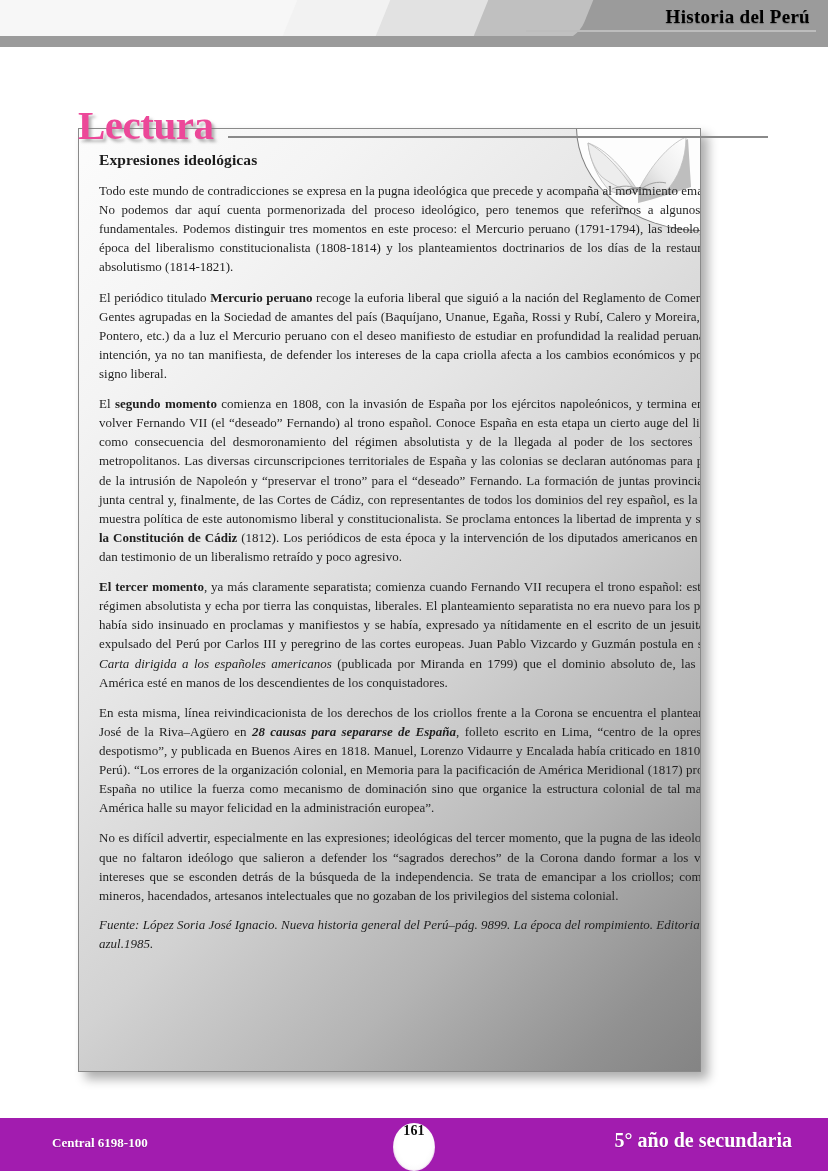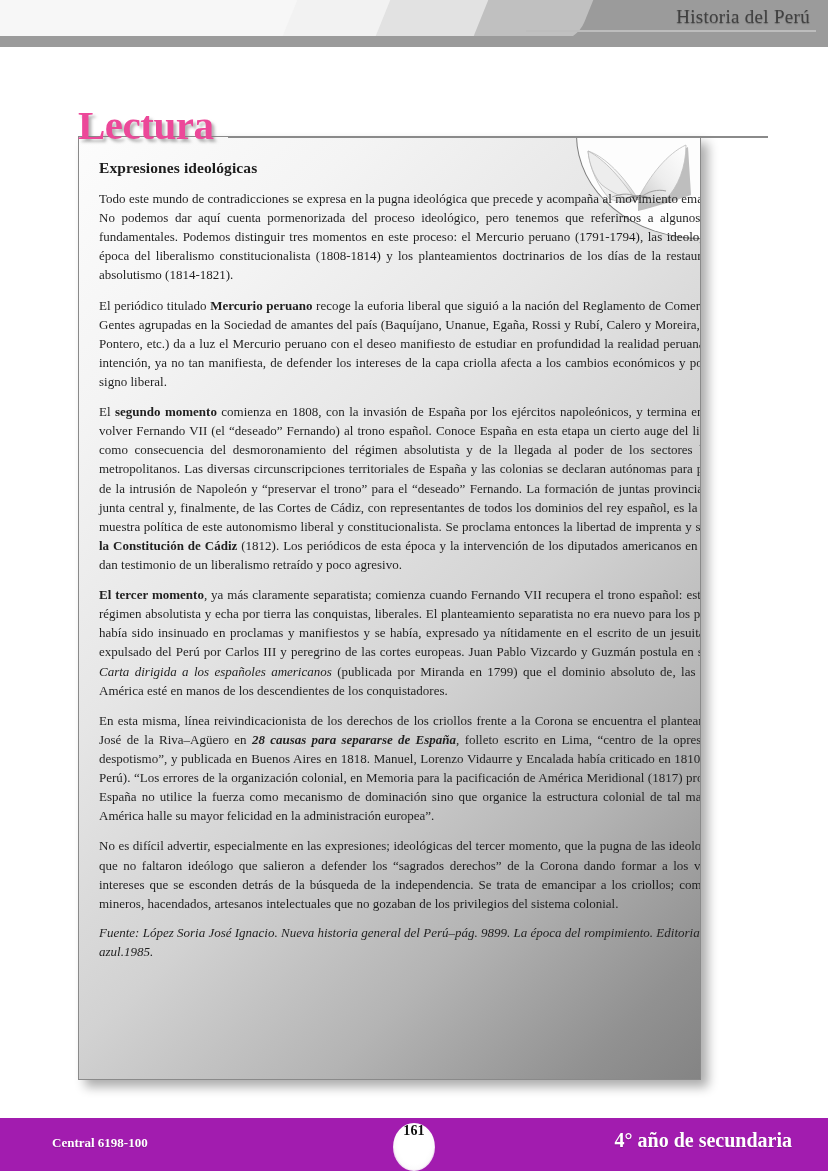--- a/index.html
+++ b/index.html
@@ -53,23 +53,23 @@
   .hdr-band-3 {
     left: 481px;
     width: 105px;
     background: #c0c0c0;
     border-bottom-right-radius: 20px;
   }
   #header-title {
     position: absolute;
     right: 18px;
     top: 6px;
-    color: #404040;
+    color: #000000;
     font-size: 19px;
-    font-weight: normal;
+    font-weight: bold;
     letter-spacing: 0.3px;
     text-shadow: 0 1px 1px rgba(0,0,0,0.25);
   }
   #header-underline {
     position: absolute;
     right: 12px;
     bottom: 4px;
     width: 290px;
     height: 2px;
     background: #bdbdbd;
@@ -101,21 +101,21 @@
     width: 540px;
     height: 2px;
     background: #8a8a8a;
     z-index: 5;
   }
 
   
   #content-box {
     position: absolute;
     left: 78px;
-    top: 136px;
+    top: 128px;
     width: 623px;
     height: 944px;
     border: 1px solid #8a8a8a;
     box-sizing: border-box;
     background: linear-gradient(135deg,
         #fcfcfc 0%,
         #f4f4f4 18%,
         #e6e6e6 38%,
         #d2d2d2 58%,
         #b4b4b4 76%,
@@ -297,14 +297,14 @@
 
     <p class="source">Fuente: López Soria José Ignacio. Nueva historia general del Perú–pág. 9899. La época del rompimiento. Editorial mosca azul.1985.</p>
   </div>
 </div>
 
 <div id="footer">
   <div id="footer-left">Central 6198-100</div>
   <div id="page-badge">
     <span id="page-number">161</span>
   </div>
-  <div id="footer-right">4° año de secundaria</div>
+  <div id="footer-right">5° año de secundaria</div>
 </div>
 
 </body></html>

